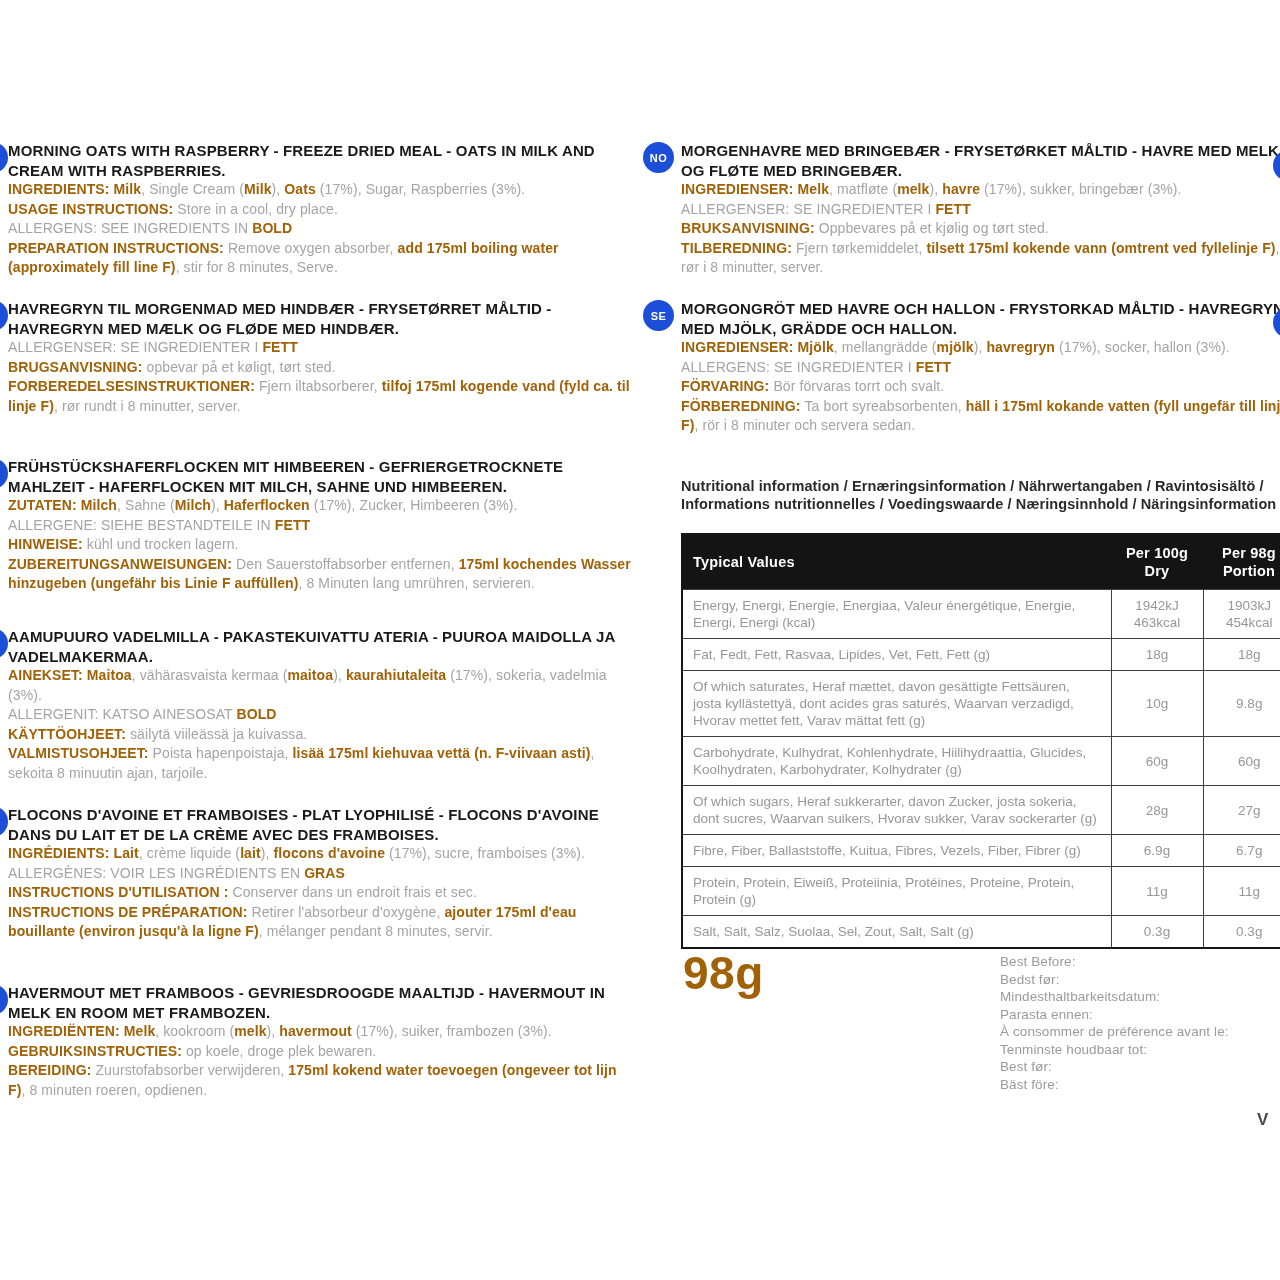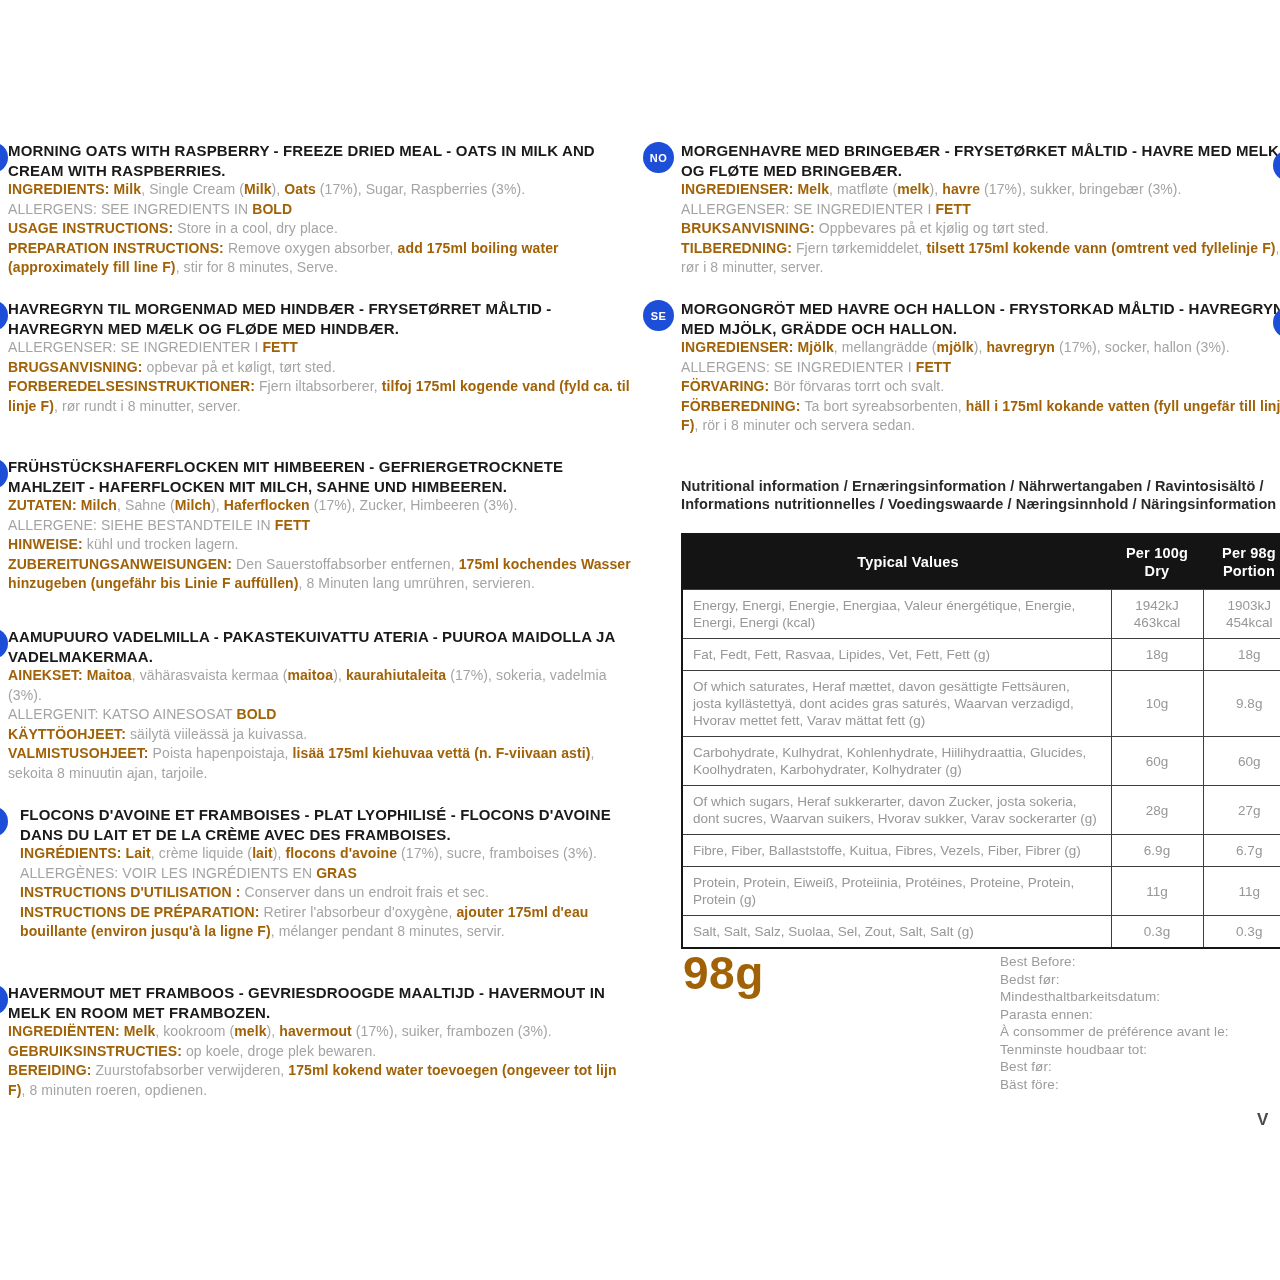--- a/index.html
+++ b/index.html
@@ -23,21 +23,21 @@
     font-weight:bold;color:#2a2a2a;font-size:14.5px;line-height:17.5px;letter-spacing:.1px;
   }
   #nutrition-table{
     position:absolute;left:681px;top:533px;width:616px;
     border-collapse:collapse;border:2px solid #161616;
   }
   #nutrition-table thead th{
     background:#141414;color:#ffffff;font-size:14.5px;font-weight:bold;
     vertical-align:middle;padding:9px 6px;letter-spacing:.2px;
   }
-  #nutrition-table thead th.label-col{text-align:center;padding-left:28px;}
+  #nutrition-table thead th.label-col{text-align:left;padding-left:10px;}
   #nutrition-table thead th.num-col{text-align:center;white-space:pre-line;width:80px;line-height:18px;}
   #nutrition-table tbody td{
     border:1px solid #3e3e3e;color:#979797;font-size:13.5px;line-height:17px;
     padding:7px 10px;vertical-align:middle;
   }
   #nutrition-table tbody td.num{
     text-align:center;white-space:pre-line;padding:7px 4px;
   }
   #weight{
     position:absolute;left:683px;top:946px;
@@ -52,22 +52,22 @@
     font-weight:bold;font-size:17px;color:#4a4a4a;
   }
 </style>
 </head>
 <body>
 
 <div id="sections">
     <div class="section" style="left: 8px; top: 141px; width: 630px;">
       <div class="title">MORNING OATS WITH RASPBERRY - FREEZE DRIED MEAL - OATS IN MILK AND CREAM WITH RASPBERRIES.</div>
       <div class="para"><span class="b">INGREDIENTS: Milk</span><span class="g">, Single Cream (</span><span class="b">Milk</span><span class="g">), </span><span class="b">Oats</span><span class="g"> (17%), Sugar, Raspberries (3%).</span></div>
+      <div class="para"><span class="b">USAGE INSTRUCTIONS: </span><span class="g">Store in a cool, dry place.</span></div>
       <div class="para"><span class="g">ALLERGENS: SEE INGREDIENTS IN </span><span class="b">BOLD</span></div>
-      <div class="para"><span class="b">USAGE INSTRUCTIONS: </span><span class="g">Store in a cool, dry place.</span></div>
       <div class="para"><span class="b">PREPARATION INSTRUCTIONS: </span><span class="g">Remove oxygen absorber, </span><span class="b">add 175ml boiling water (approximately fill line F)</span><span class="g">, stir for 8 minutes, Serve.</span></div>
     </div>
     <div class="badge" style="left: -23px; top: 142px;"></div>
     <div class="section" style="left: 8px; top: 299px; width: 630px;">
       <div class="title">HAVREGRYN TIL MORGENMAD MED HINDBÆR - FRYSETØRRET MÅLTID - HAVREGRYN MED MÆLK OG FLØDE MED HINDBÆR.</div>
       <div class="para"><span class="g">ALLERGENSER: SE INGREDIENTER I </span><span class="b">FETT</span></div>
       <div class="para"><span class="b">BRUGSANVISNING: </span><span class="g">opbevar på et køligt, tørt sted.</span></div>
       <div class="para"><span class="b">FORBEREDELSESINSTRUKTIONER: </span><span class="g">Fjern iltabsorberer, </span><span class="b">tilfoj 175ml kogende vand (fyld ca. til linje F)</span><span class="g">, rør rundt i 8 minutter, server.</span></div>
     </div>
     <div class="badge" style="left: -23px; top: 300px;"></div>
@@ -80,21 +80,21 @@
     </div>
     <div class="badge" style="left: -23px; top: 458px;"></div>
     <div class="section" style="left: 8px; top: 627px; width: 630px;">
       <div class="title">AAMUPUURO VADELMILLA - PAKASTEKUIVATTU ATERIA - PUUROA MAIDOLLA JA VADELMAKERMAA.</div>
       <div class="para"><span class="b">AINEKSET: Maitoa</span><span class="g">, vähärasvaista kermaa (</span><span class="b">maitoa</span><span class="g">), </span><span class="b">kaurahiutaleita</span><span class="g"> (17%), sokeria, vadelmia (3%).</span></div>
       <div class="para"><span class="g">ALLERGENIT: KATSO AINESOSAT </span><span class="b">BOLD</span></div>
       <div class="para"><span class="b">KÄYTTÖOHJEET: </span><span class="g">säilytä viileässä ja kuivassa.</span></div>
       <div class="para"><span class="b">VALMISTUSOHJEET: </span><span class="g">Poista hapenpoistaja, </span><span class="b">lisää 175ml kiehuvaa vettä (n. F-viivaan asti)</span><span class="g">, sekoita 8 minuutin ajan, tarjoile.</span></div>
     </div>
     <div class="badge" style="left: -23px; top: 628px;"></div>
-    <div class="section" style="left: 8px; top: 805px; width: 630px; margin-left: 12px;">
+    <div class="section" style="left: 8px; top: 805px; width: 630px;">
       <div class="title">FLOCONS D'AVOINE ET FRAMBOISES - PLAT LYOPHILISÉ - FLOCONS D'AVOINE DANS DU LAIT ET DE LA CRÈME AVEC DES FRAMBOISES.</div>
       <div class="para"><span class="b">INGRÉDIENTS: Lait</span><span class="g">, crème liquide (</span><span class="b">lait</span><span class="g">), </span><span class="b">flocons d'avoine</span><span class="g"> (17%), sucre, framboises (3%).</span></div>
       <div class="para"><span class="g">ALLERGÈNES: VOIR LES INGRÉDIENTS EN </span><span class="b">GRAS</span></div>
       <div class="para"><span class="b">INSTRUCTIONS D'UTILISATION : </span><span class="g">Conserver dans un endroit frais et sec.</span></div>
       <div class="para"><span class="b">INSTRUCTIONS DE PRÉPARATION: </span><span class="g">Retirer l'absorbeur d'oxygène, </span><span class="b">ajouter 175ml d'eau bouillante (environ jusqu'à la ligne F)</span><span class="g">, mélanger pendant 8 minutes, servir.</span></div>
     </div>
     <div class="badge" style="left: -23px; top: 806px;"></div>
     <div class="section" style="left: 8px; top: 983px; width: 630px;">
       <div class="title">HAVERMOUT MET FRAMBOOS - GEVRIESDROOGDE MAALTIJD - HAVERMOUT IN MELK EN ROOM MET FRAMBOZEN.</div>
       <div class="para"><span class="b">INGREDIËNTEN: Melk</span><span class="g">, kookroom (</span><span class="b">melk</span><span class="g">), </span><span class="b">havermout</span><span class="g"> (17%), suiker, frambozen (3%).</span></div>

